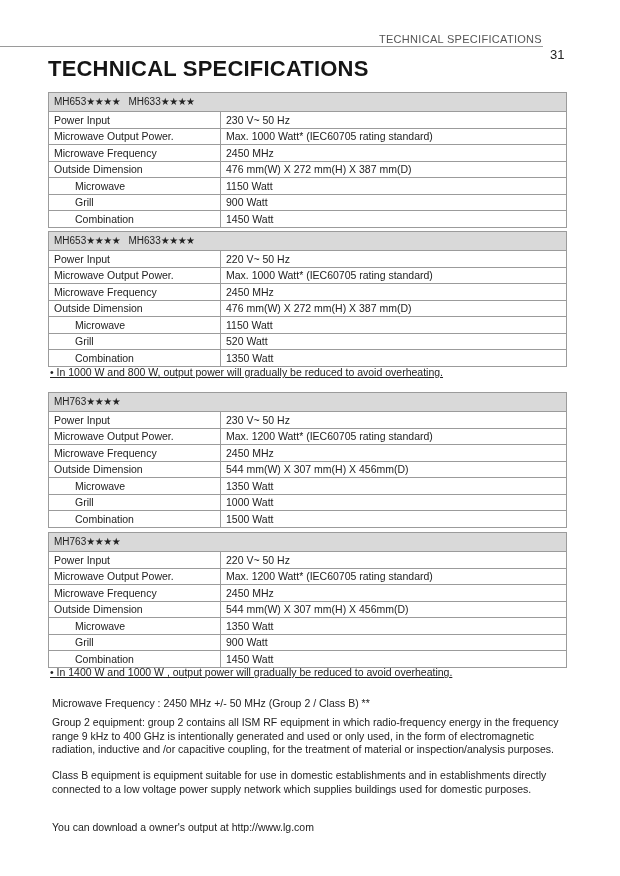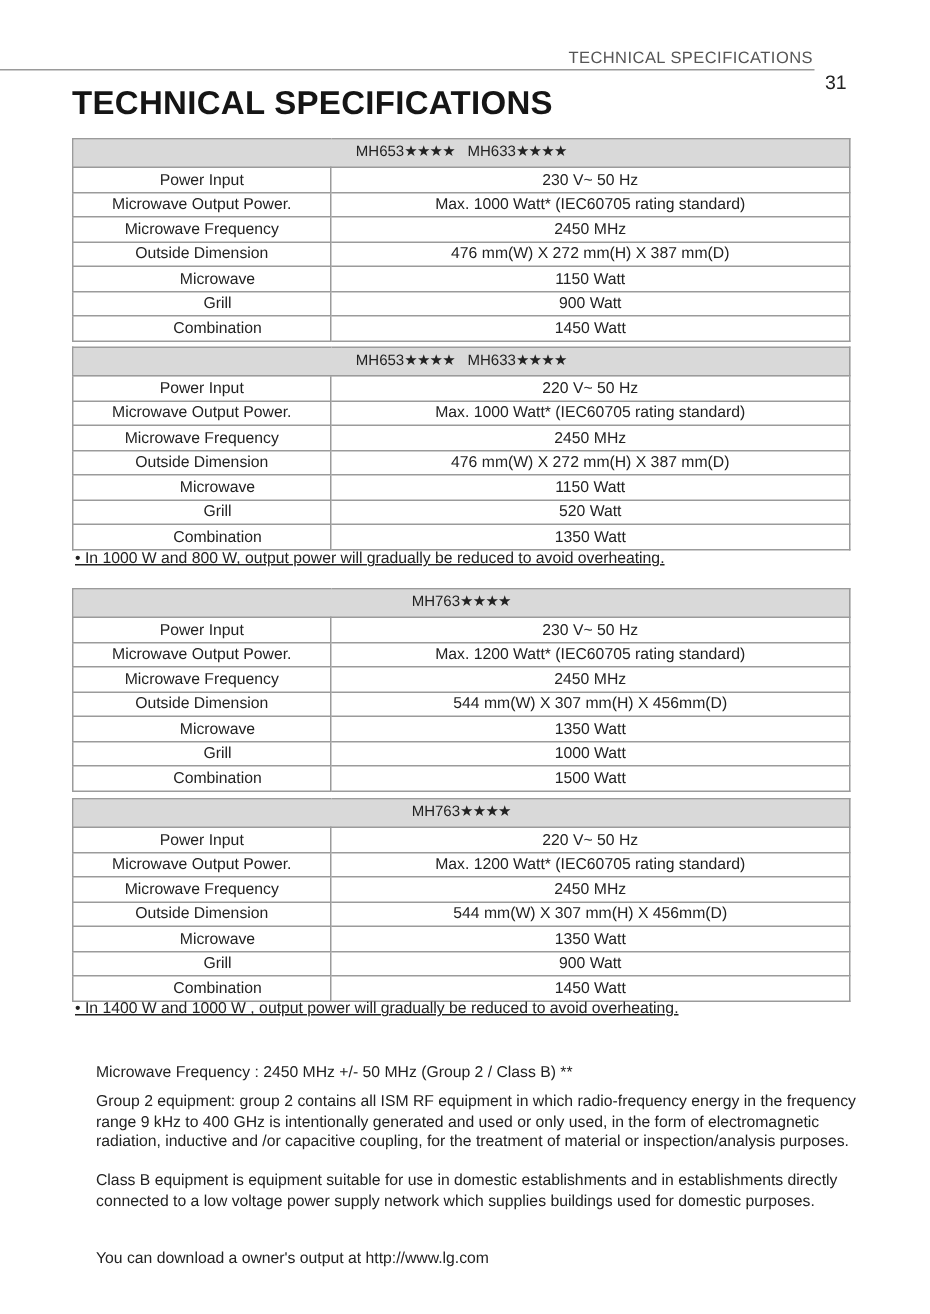--- a/index.html
+++ b/index.html
@@ -19,38 +19,38 @@
   }
   .running-header .page-num {
     position: absolute; left: 550px; top: -1px; font-size: 13px; color: #222; line-height: 14px; margin-top: 16px;
   }
   .page-title {
     position: absolute; left: 48px; top: 56px; margin: 0;
     font-size: 22px; font-weight: bold; letter-spacing: 0.2px; color: #151515;
   }
   .spec-table {
     position: absolute; left: 48px; width: 519px;
-    border-collapse: collapse; font-size: 10.5px; text-align: center;
+    border-collapse: collapse; font-size: 10.5px;
   }
   .spec-table td {
     border: 1px solid #9b9b9b; padding: 0 5px; height: 15.5px; line-height: 14px;
     white-space: nowrap; color: #222;
   }
   .spec-table td.label { width: 140px; }
   .spec-table td.label.sub { padding-left: 26px; }
   .spec-table tr.model-row td {
     background: #d9d9d9; height: 18px; padding-left: 5px; font-size: 10px;
   }
   .stars { font-size: 10px; letter-spacing: -0.5px; }
   .note {
     position: absolute; left: 50px; font-size: 10.5px; color: #222; margin: 0; text-decoration: underline;
   }
   .para {
     position: absolute; left: 52px; width: 510px; font-size: 10.5px;
-    line-height: 13.5px; color: #222; margin: 12px;
+    line-height: 13.5px; color: #222; margin: 0;
   }
 </style>
 </head>
 <body>
 
 <div class="running-header">
   <div class="rule"></div>
   <span class="section">TECHNICAL SPECIFICATIONS</span>
   <span class="page-num">31</span>
 </div>

